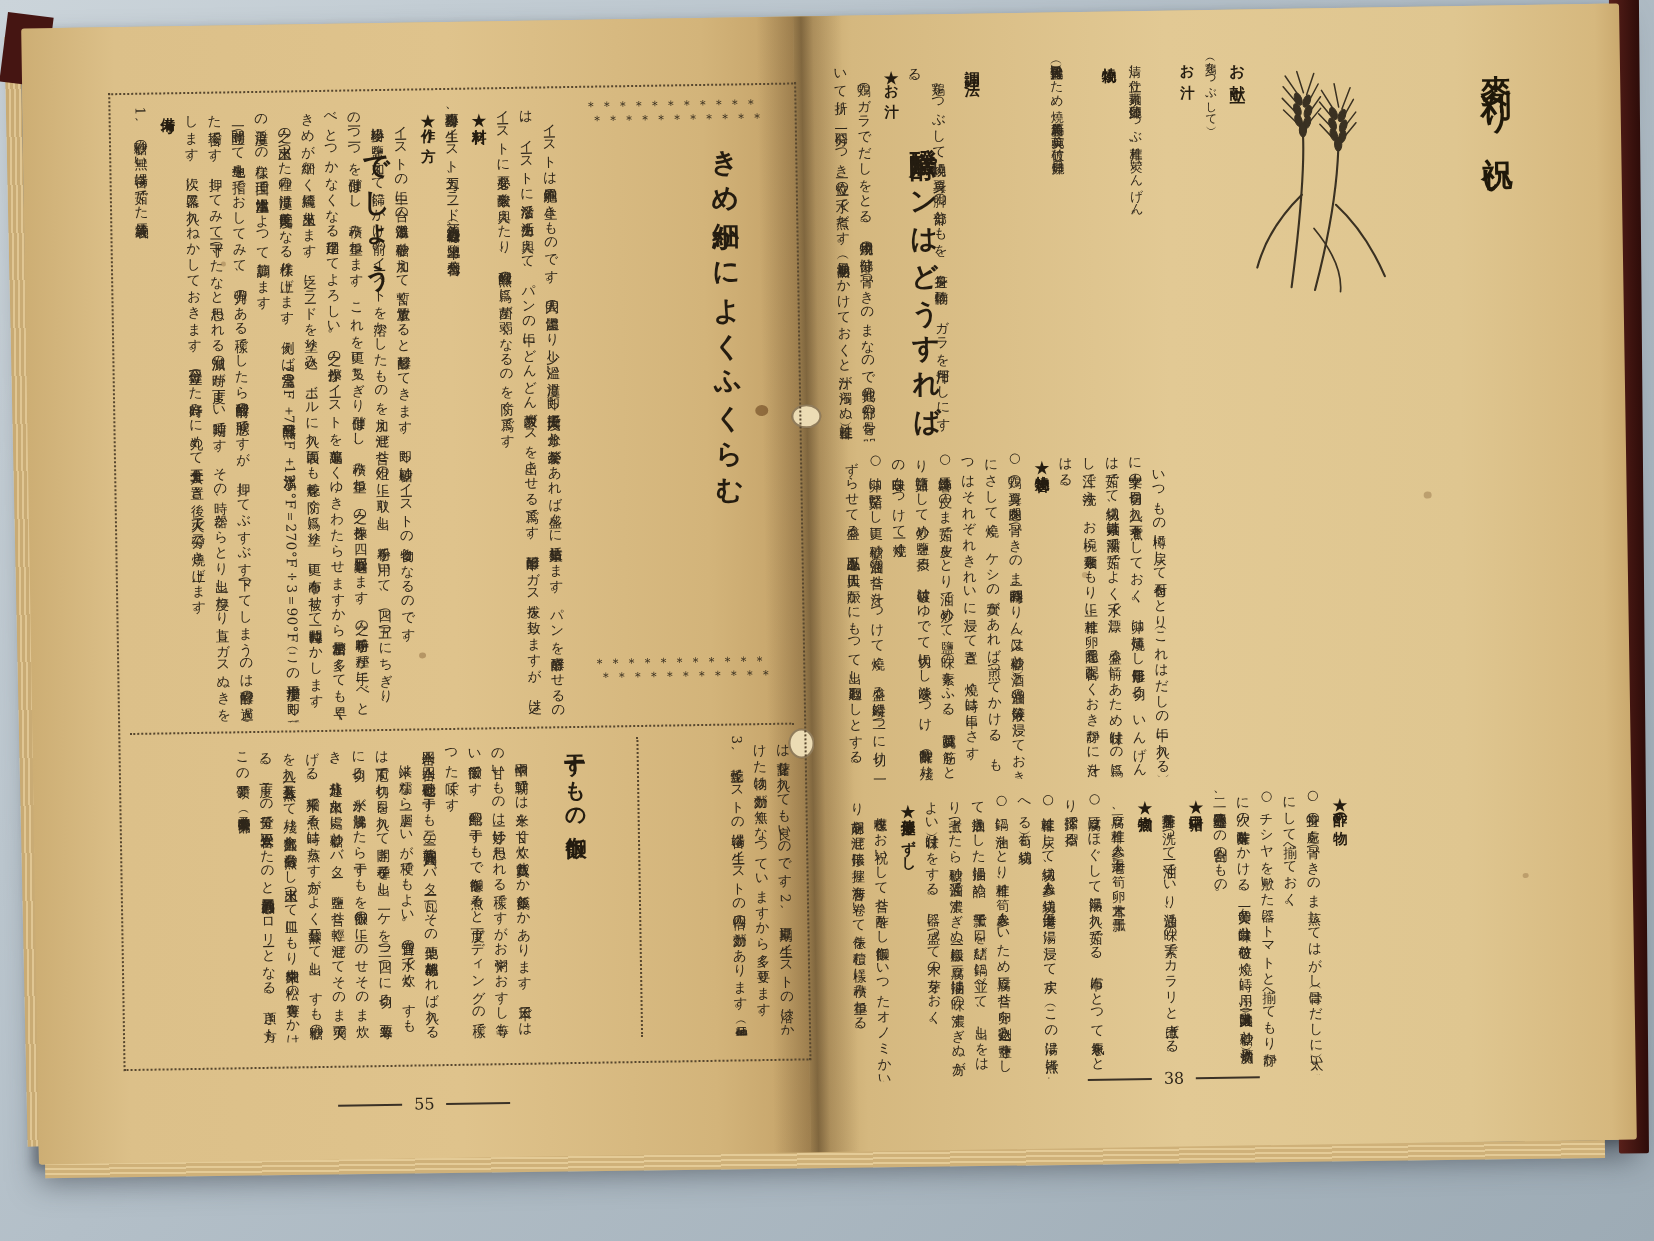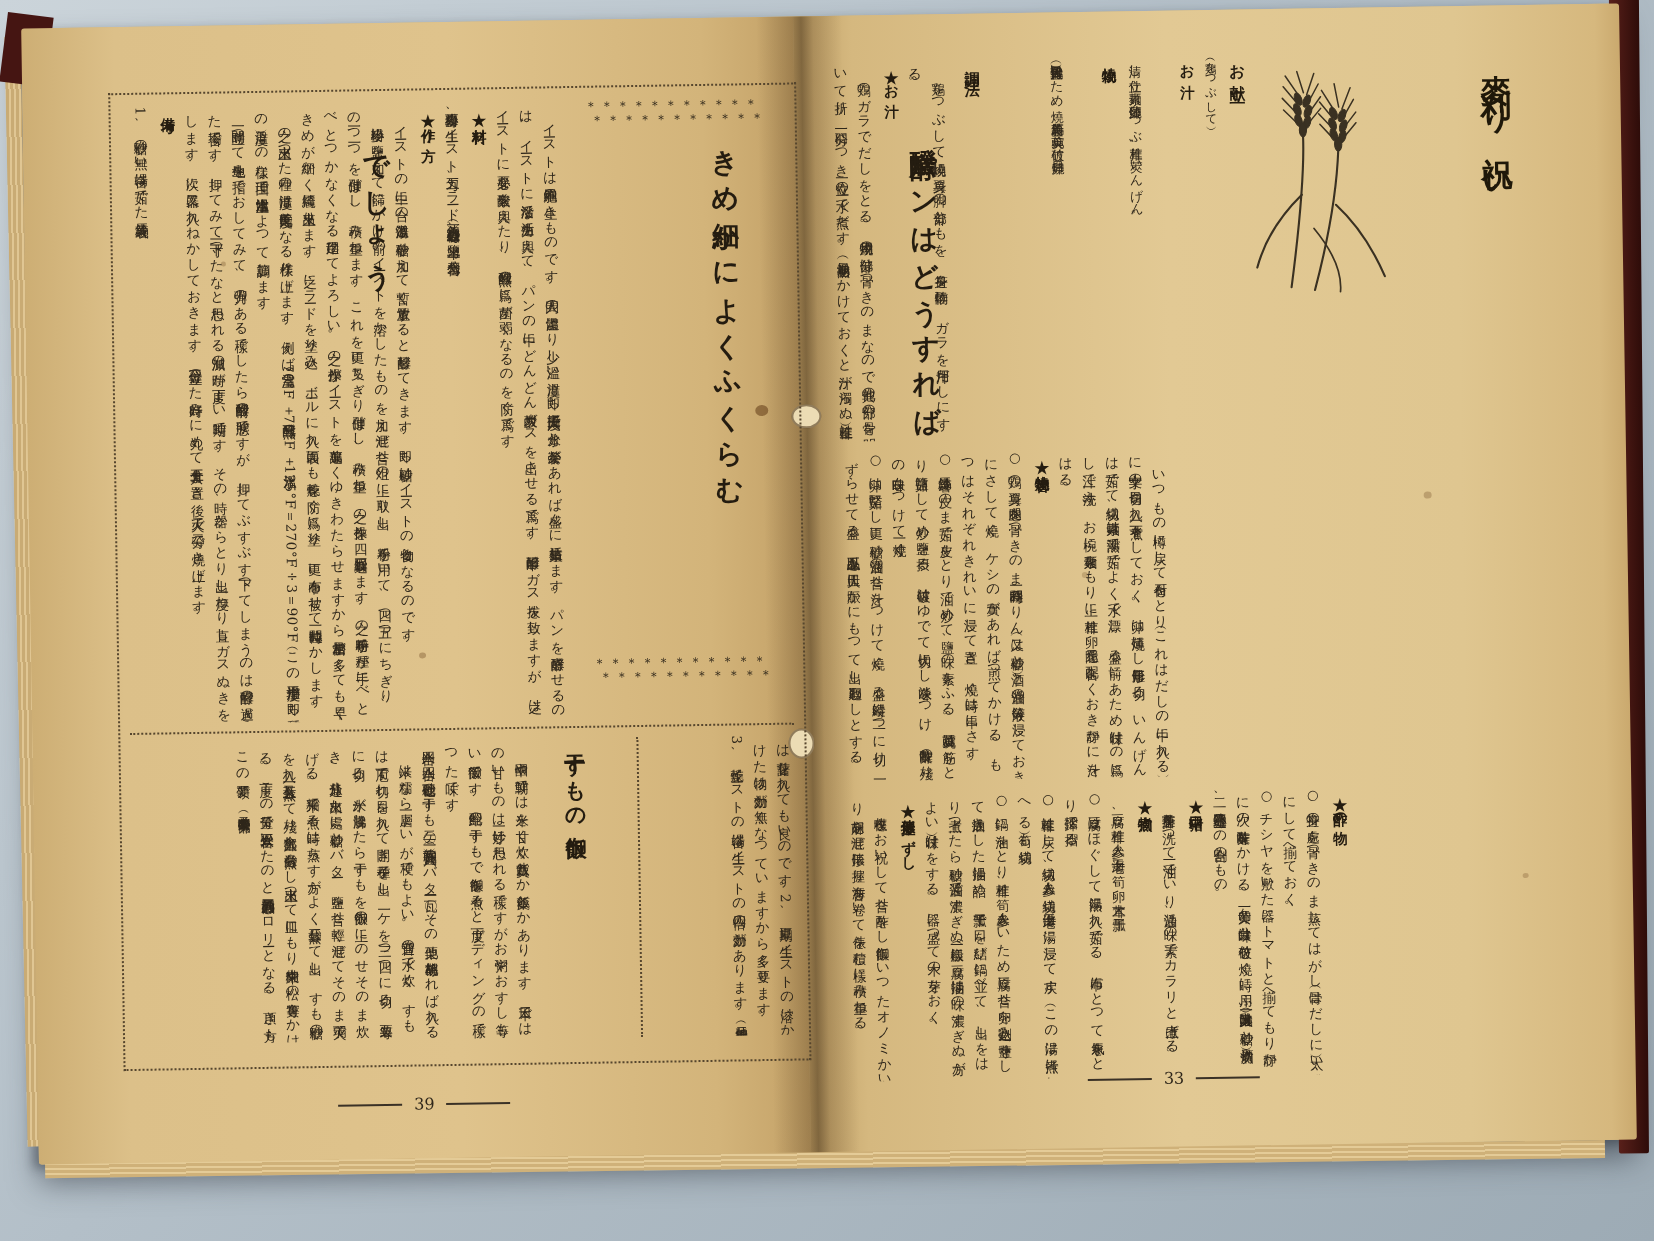--- a/index.html
+++ b/index.html
@@ -148,21 +148,21 @@
         <p class="para noind">米四合　水四合　砂糖七〇瓦　干すもゝ二〇ケ（約一〇〇瓦）鹽六瓦　バター一〇瓦　その他栗　胡桃等あれば入れる</p>
         <p class="para"><span>米は糯なら一層よいが梗でもよい。普通の水で炊く。すもゝは庖丁で切れ目を入れて開き種子を出し、一ケを三つ四つに切る。栗等も適當に切る。米が沸騰したら干すもゝを御飯の上にのせそのまゝ炊き、八分通り出來た處に砂糖とバター、鹽を合せ輕く混ぜてそのまゝ弱火で炊上げる。糯米で煮る時は蒸らす方がよく三〇分蒸して出し、すもゝ砂糖の半量を入れ叉一五分蒸して殘り全部入れ尚一〇分蒸らし出來上つて皿にもり肉桂末や松の實等をかける。丁度この分量で米五合炊いたのと同熱量約二五〇〇カロリーとなる。頂き方もこの要領で。</span><span class="credit-inline">（女子榮養學園研究部）</span></p>
       </div>
       <div class="sumomo-title vflow">干すもゝの御飯</div>
       <div class="biko-end vflow">
         <p class="para noind"><span>は甘藷を入れても良いのです。2、夏期に生イーストの溶けかけた物は効力が無くなつていますから多く要ります。3、乾燥イーストの場合は生イーストの四倍の効力があります。</span><span class="credit-inline">（脇仲二氏指導）</span></p>
       </div>
     </div>
   </div>
   <div class="pgnum pgnum-l">
-      <span>39</span>
+      <span>55</span>
     </div>
 
   <div class="rp-content">
     <div class="rp-bandA">
       <div class="rp-recipeA vflow">
         <p class="recipe-header">調理法</p>
         <p class="para">鶏をつぶして燒物に翼身、脚の部分ともゝを、笹身を酢物に、ガラを汁用だしにする。</p>
         <p class="sect-h">★お汁</p>
         <p class="para">鶏のガラでだしをとる。燒物用の部分は骨つきのまゝなので其他の部分の骨を叩いて折り、一羽分につき一立位の水で煮だす。（最初熱湯をかけておくと汁が濁らぬ）椎茸は一つ盛りの程よい大きさのものを、</p>
       </div>
@@ -259,21 +259,21 @@
       <p class="sect-h">★煮物</p>
       <p class="para">豆腐、椎茸、人參、干海老、筍、卵、木茸、干瓢</p>
       <p class="para noind">○豆腐はほぐして熱湯に入れ茹でる、布巾にとつて水氣をとり摺鉢で摺る。</p>
       <p class="para noind">○椎茸は戻して繊切、人參も繊切、干海老は湯に浸して戻す。（この湯は煮汁に加へる）筍も繊切、</p>
       <p class="para noind">○鍋に油をとり椎茸、筍、人參をいため豆腐に合せ卵を割込み一寸鹽をして油拔きした油揚に詰め、干瓢で口を結び鍋に並べて、出しをはり煮上つたら砂糖、醤油で濃すぎぬ樣（一般に豆腐、油揚は味の濃すぎぬ方がよい）味付けをする。器に盛つて木の芽をおく。</p>
       <p class="sect-h">★俵形握りずし</p>
       <p class="para">收穫をお祝いして合せ酢をし御飯にいつたオノミかいり胡麻を混ぜ俵形に握り海苔を卷いて俵を積む樣に積み重ねる。</p>
     </div>
   </div>
   <div class="pgnum pgnum-r">
-      <span>33</span>
+      <span>38</span>
     </div>
 
   <div class="speck" style="left:728px;top:388px;width:13px;height:11px;"></div>
   <div class="speck" style="left:388px;top:630px;width:7px;height:6px;opacity:.6;"></div>
   <div class="speck" style="left:1395px;top:485px;width:8px;height:7px;opacity:.5;"></div>
   <div class="speck" style="left:196px;top:236px;width:5px;height:5px;opacity:.5;"></div>
   <div class="speck" style="left:1488px;top:868px;width:6px;height:5px;opacity:.45;"></div>
   <div class="speck" style="left:1052px;top:560px;width:6px;height:6px;opacity:.4;"></div>
 </div>
 

